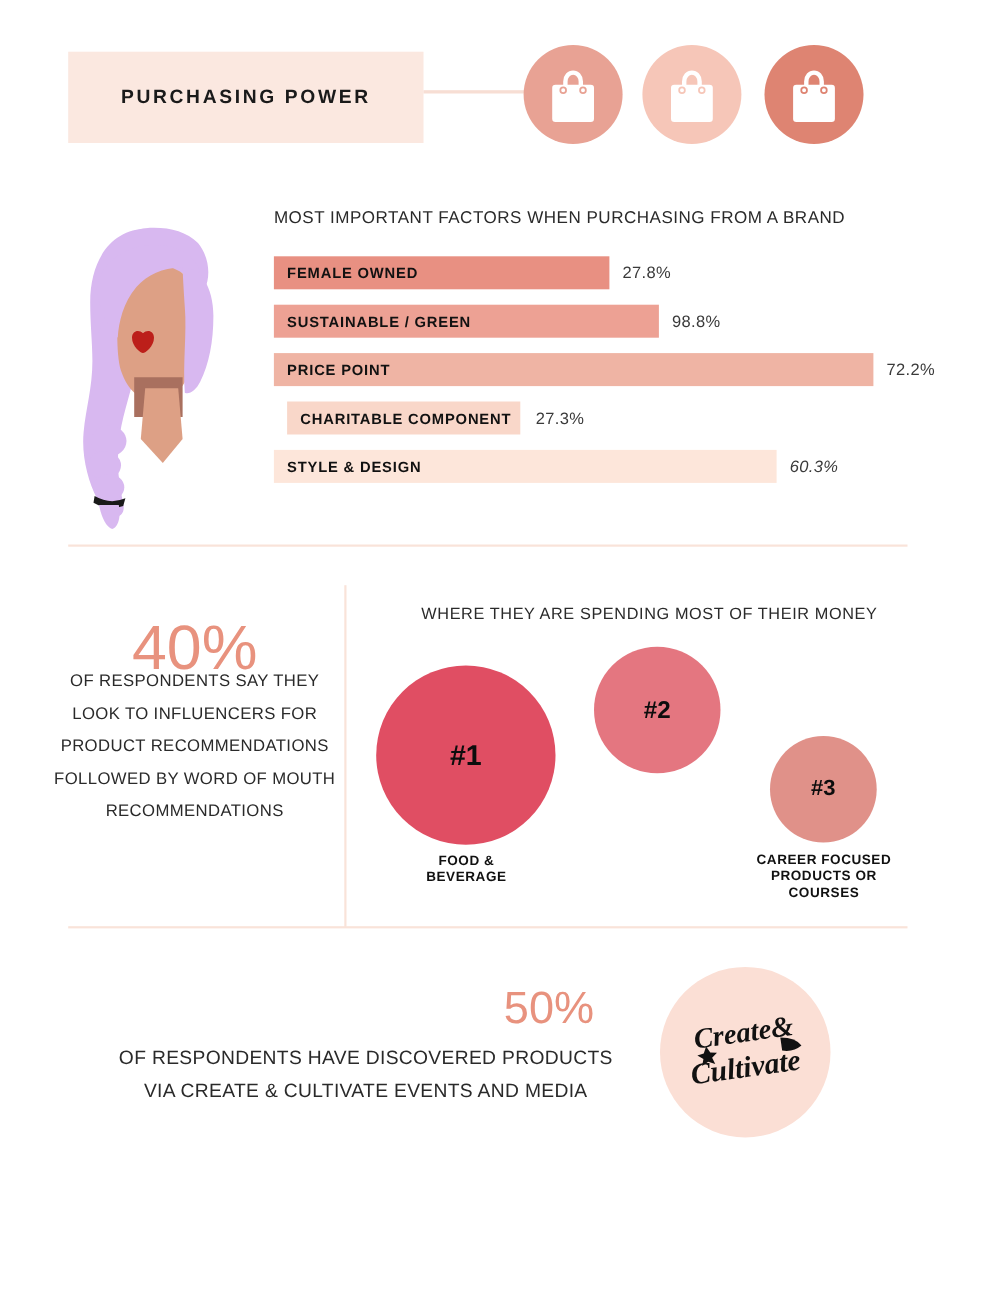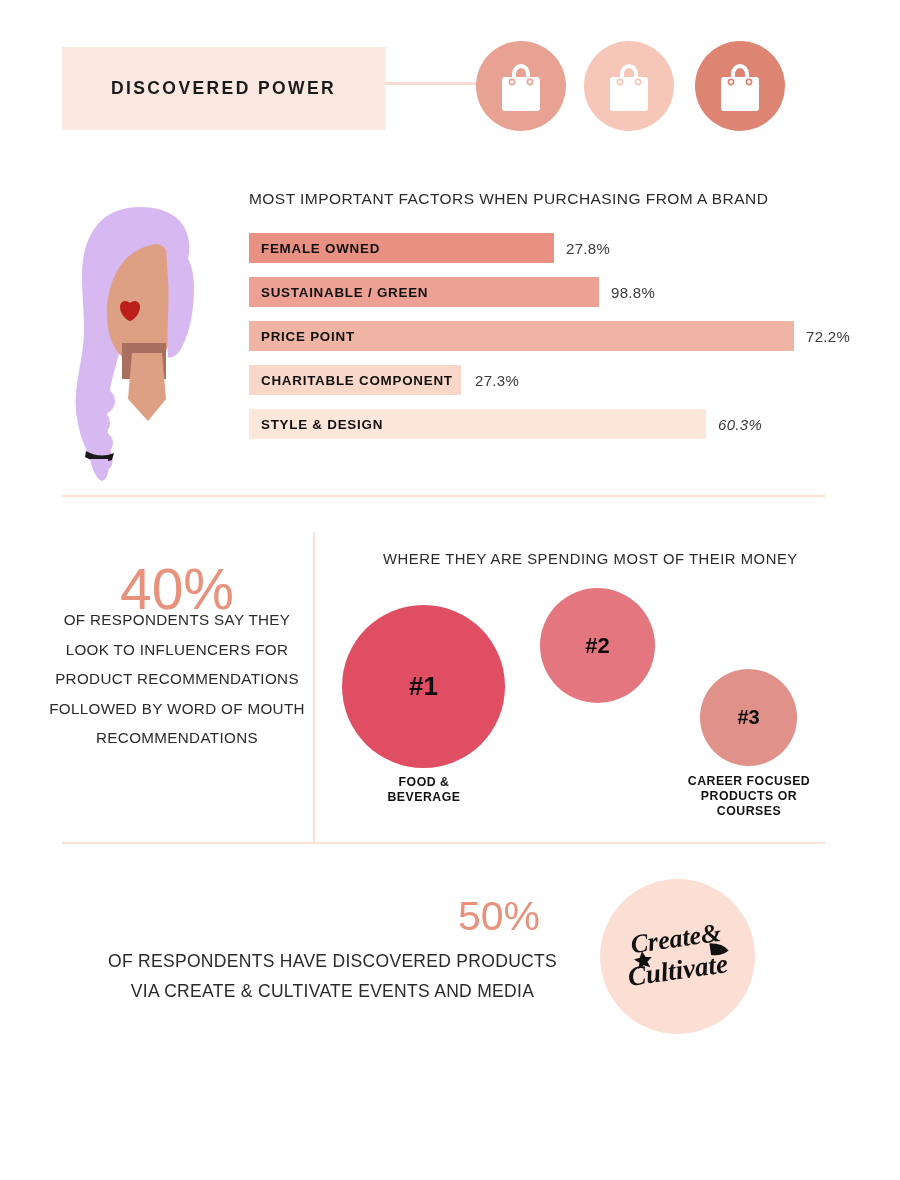--- a/index.html
+++ b/index.html
@@ -219,21 +219,21 @@
     width: 155px;
     height: 155px;
   }
 </style>
 </head>
 <body>
 
 <div id="infographic">
 
   <div class="header-band"></div>
-  <div class="header-title">DISCOVERED POWER</div>
+  <div class="header-title">PURCHASING POWER</div>
   <div class="header-connector"></div>
 
   <div class="bag-circle" style="left:476px; top:41px; width:90px; height:90px; background:#e8a294;">
     <svg class="bag-svg" width="90" height="90" viewBox="0 0 90 90">
       <path d="M36 33 a9 10 0 0 1 18 0 v4 h-4 v-4 a5 6 0 0 0 -10 0 v4 h-4 z" fill="#ffffff"></path>
       <rect x="26" y="36" width="38" height="34" rx="3" fill="#ffffff"></rect>
       <circle cx="36" cy="41" r="2.6" fill="none" stroke="#e8a294" stroke-width="1.6"></circle>
       <circle cx="54" cy="41" r="2.6" fill="none" stroke="#e8a294" stroke-width="1.6"></circle>
     </svg>
   </div>
@@ -309,21 +309,21 @@
     <div class="bar-label">SUSTAINABLE / GREEN</div>
     <div class="bar-value" style="left:362px;">98.8%</div>
   </div>
 
   <div class="bar-row" style="top:321px; width:620px;">
     <div class="bar-fill" style="width:545px; background:#efb4a4;"></div>
     <div class="bar-label">PRICE POINT</div>
     <div class="bar-value" style="left:557px;">72.2%</div>
   </div>
 
-  <div class="bar-row" style="top:365px; width:600px;">
+  <div class="bar-row" style="top:365px; width:600px;margin-left:12px;">
     <div class="bar-fill" style="width:212px; background:#f9d7c9;"></div>
     <div class="bar-label">CHARITABLE COMPONENT</div>
     <div class="bar-value" style="left:226px;">27.3%</div>
   </div>
 
   <div class="bar-row" style="top:409px; width:600px;">
     <div class="bar-fill" style="width:457px; background:#fde6da;"></div>
     <div class="bar-label">STYLE &amp; DESIGN</div>
     <div class="bar-value" style="left:469px;font-style:italic;">60.3%</div>
   </div>

